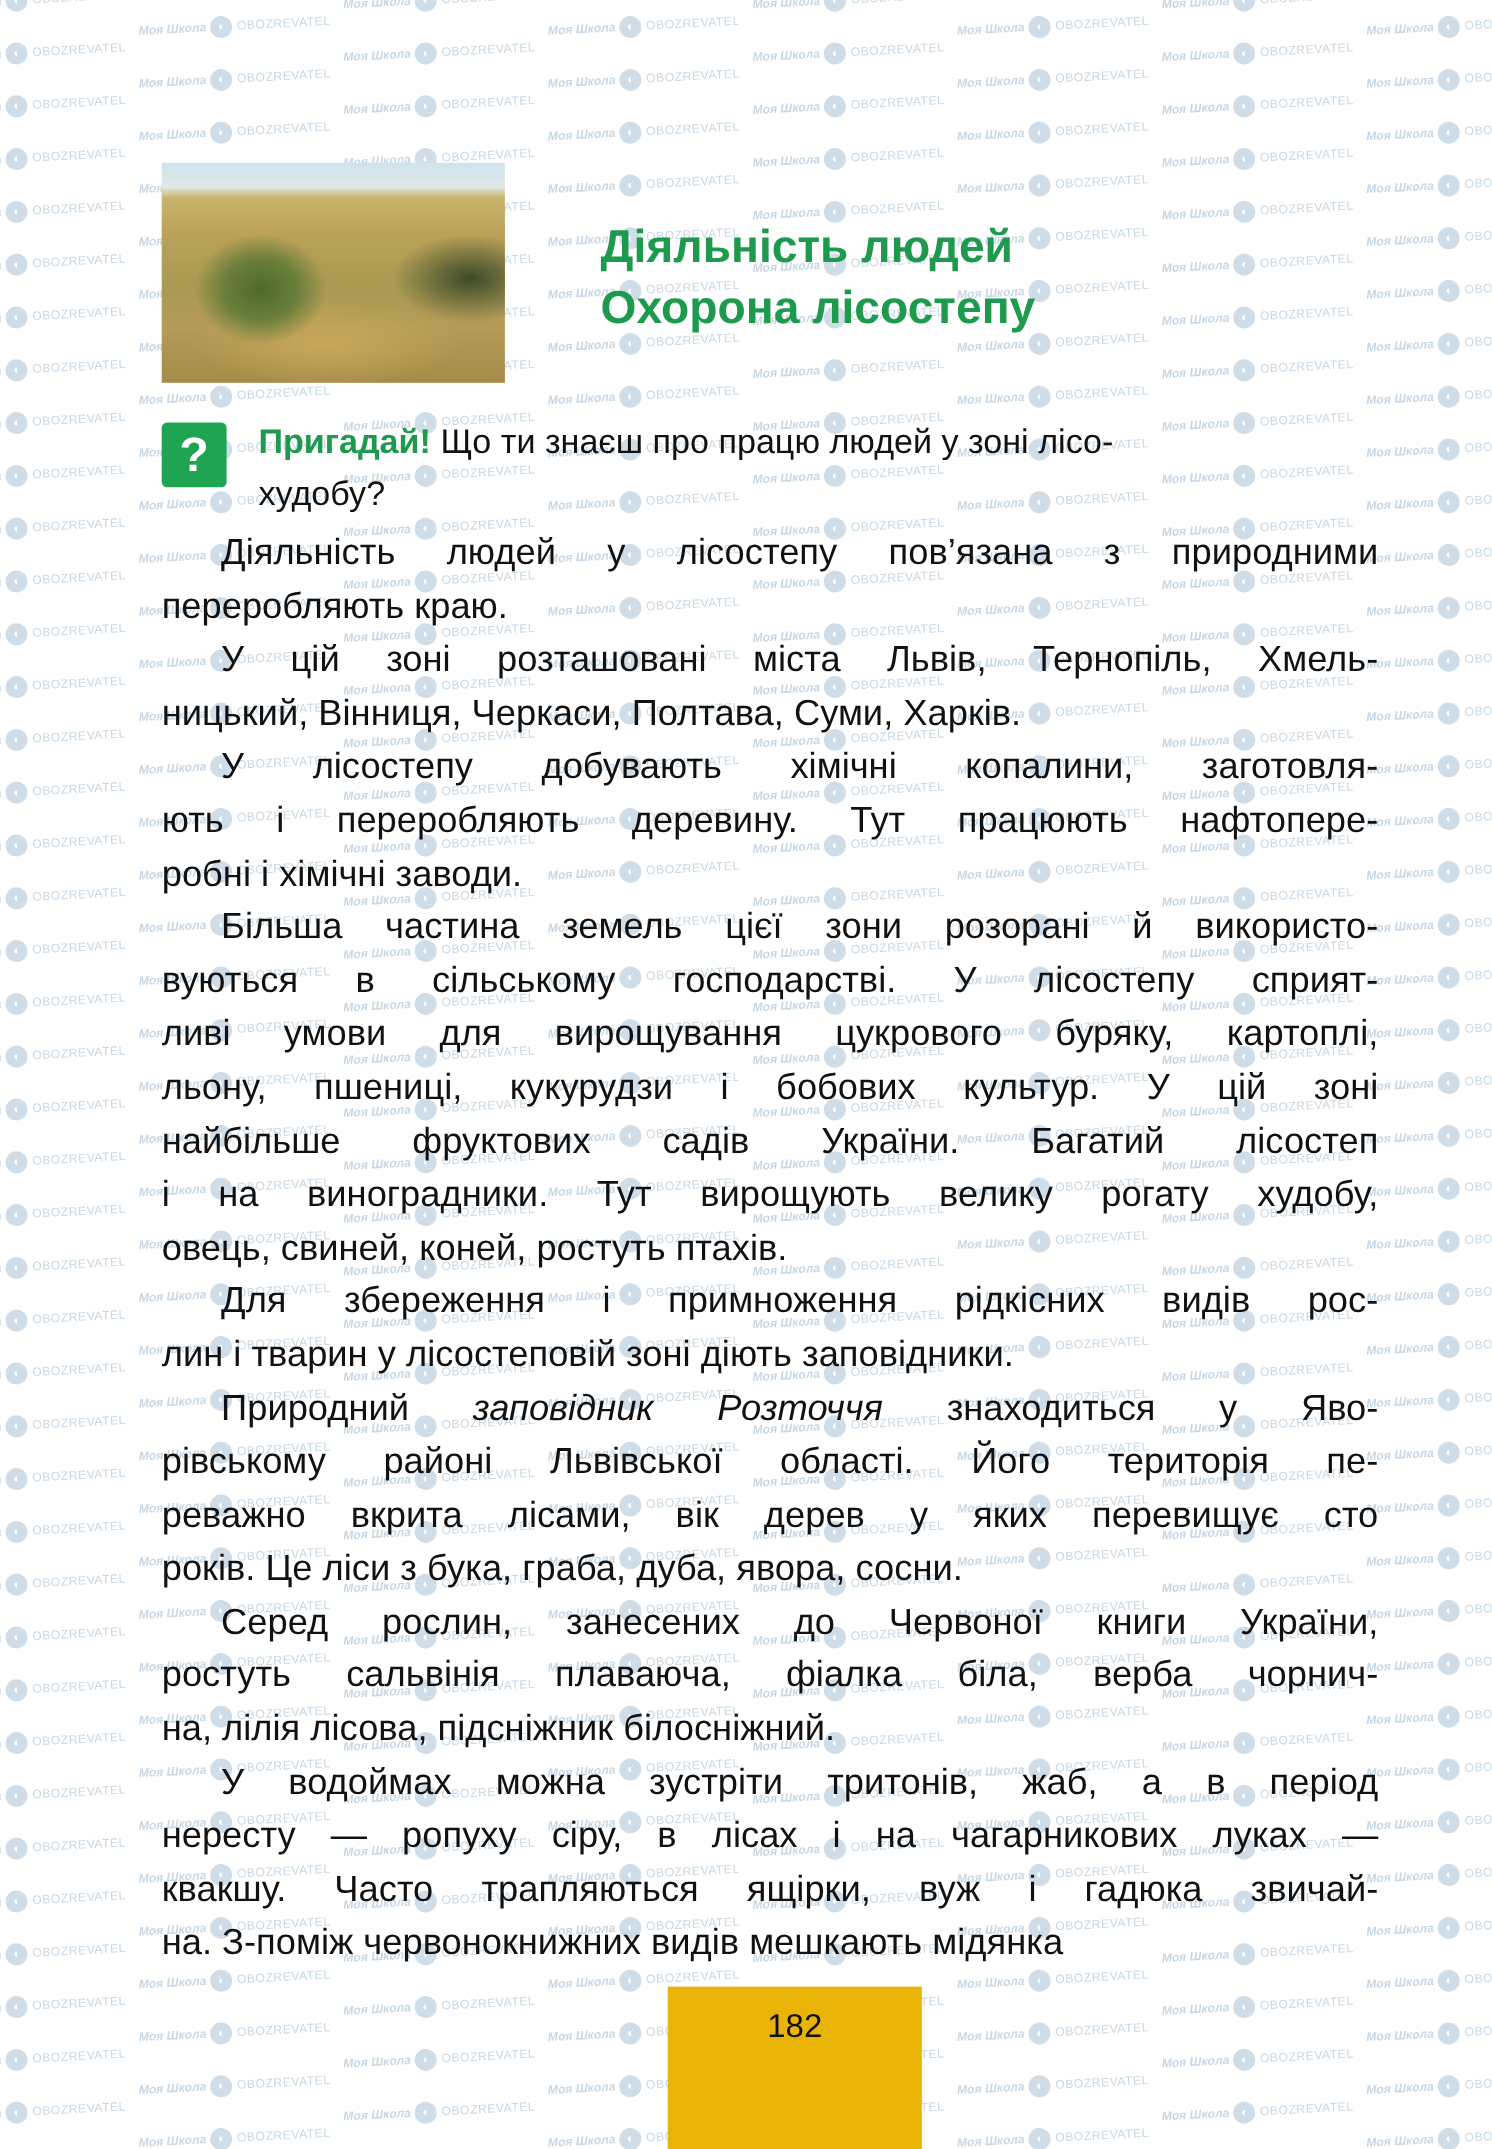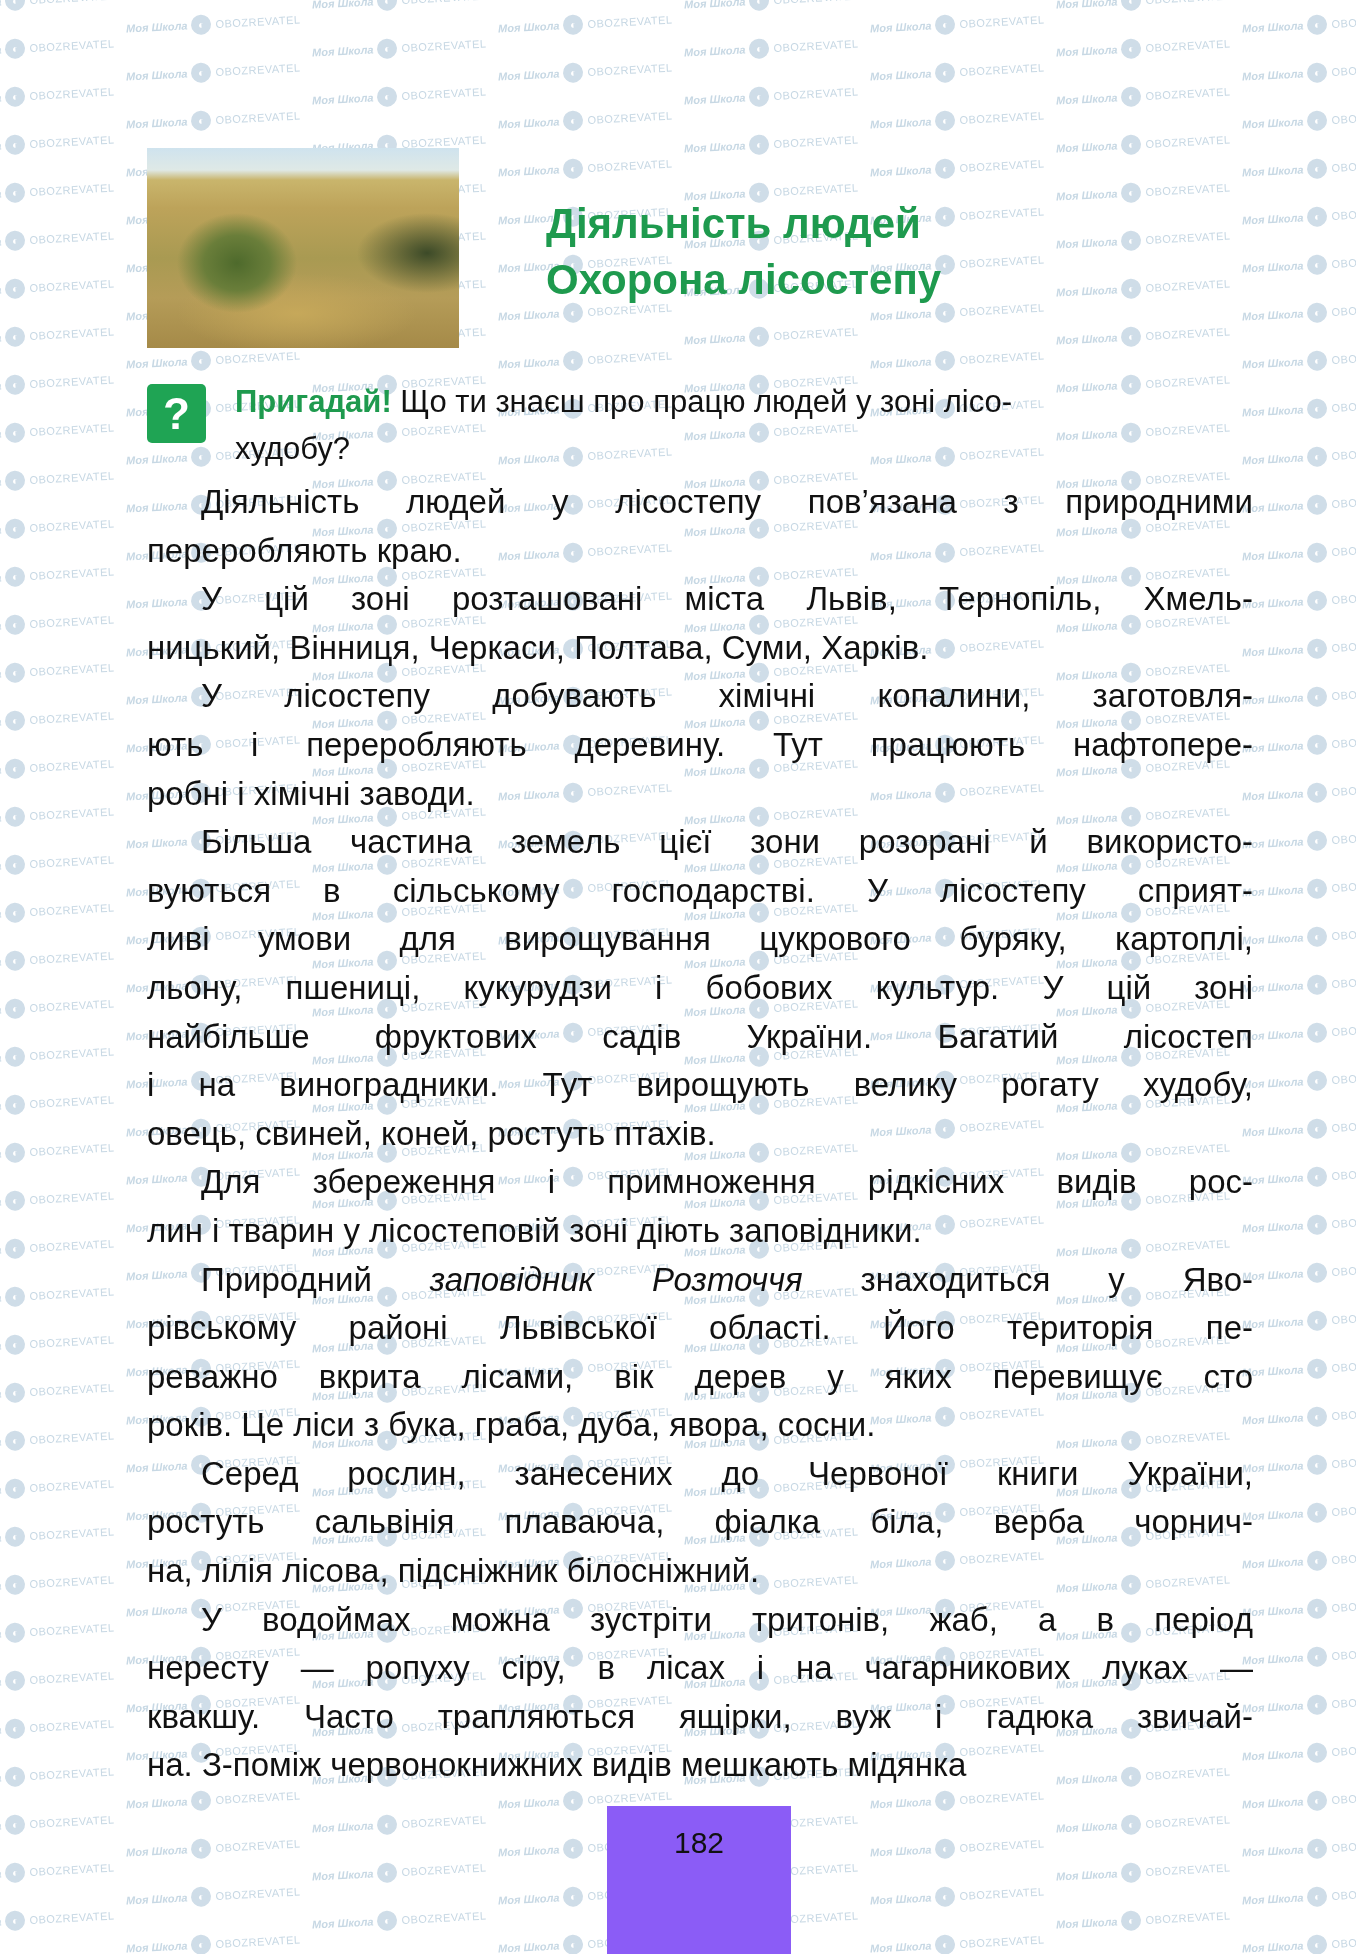--- a/index.html
+++ b/index.html
@@ -60,21 +60,21 @@
   }
   .para .line { display: block; text-align: justify; text-align-last: justify; }
   .para .line.last { text-align-last: left; }
   .para .line.first { padding-left: 54px; }
   .body-text { margin-top: 6px; }
   .line { white-space: nowrap; text-indent: 0; }
   .em { font-style: italic; }
 
   .page-tab {
     position: absolute; left: 607px; top: 1806px; width: 184px; height: 148px;
-    background: #8b5cf6; z-index: 1;
+    background: #eab308; z-index: 1; padding-left: 47px;
   }
   .page-num {
     position: absolute; left: 0; right: 0; top: 20px; text-align: center;
     font-size: 30px; color: #111;
   }
 </style>
 </head>
 <body>
 
 <div class="watermarks" id="watermarks">

